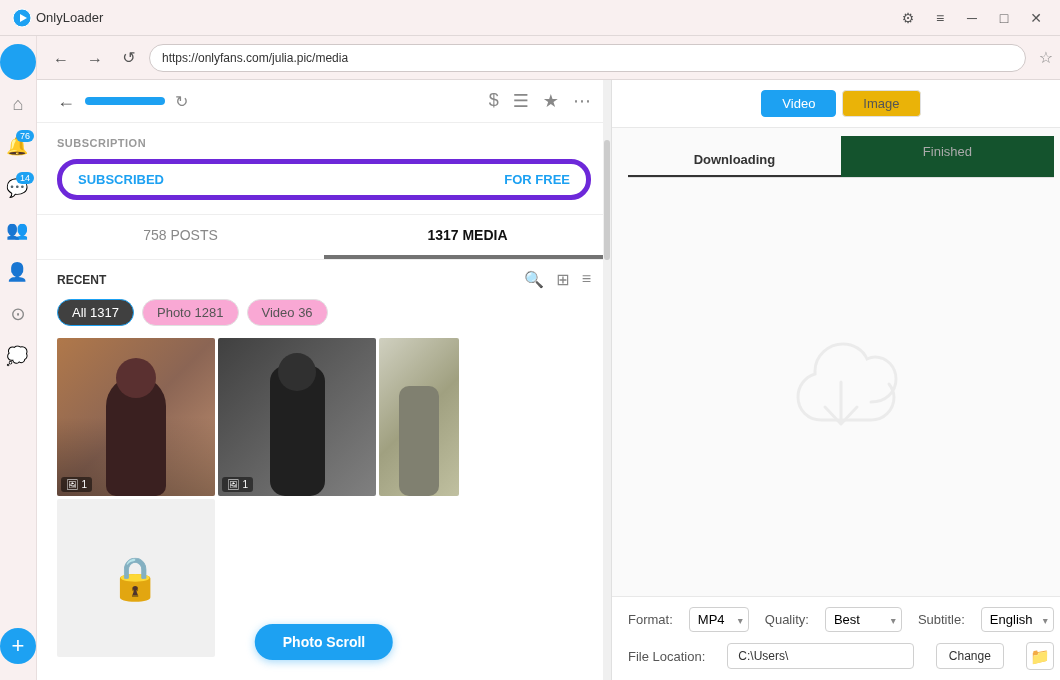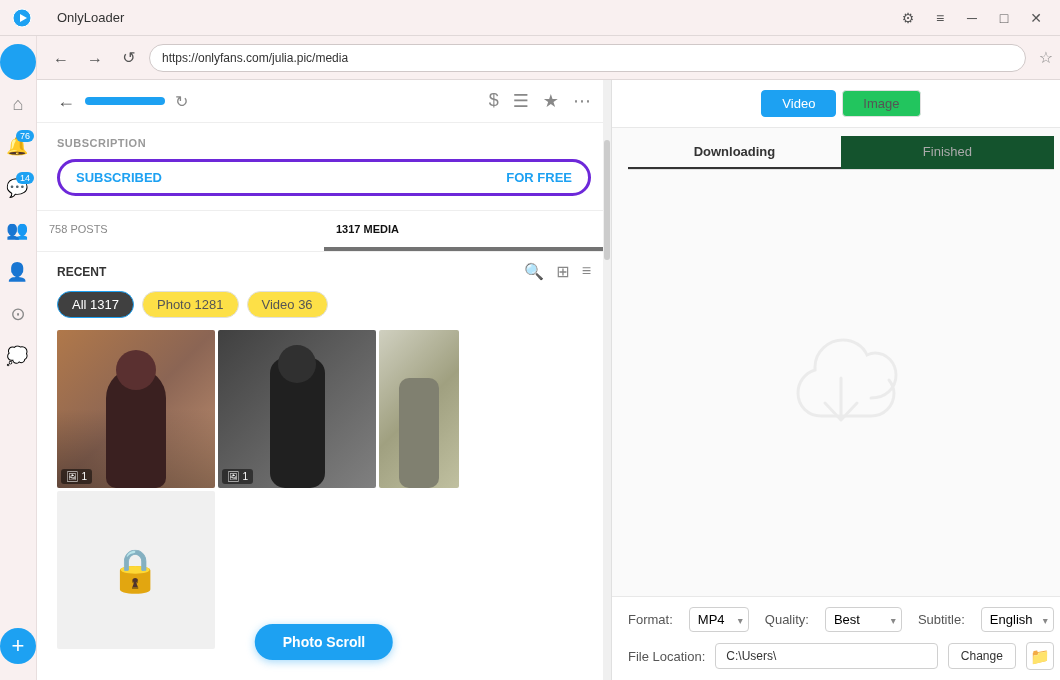--- a/index.html
+++ b/index.html
@@ -1,20 +1,20 @@
 <!DOCTYPE html>
 <html><head>
   <meta charset="utf-8">
   <style>
     * { margin: 0; padding: 0; box-sizing: border-box; }
     body { width: 1060px; height: 680px; overflow: hidden; font-family: -apple-system, BlinkMacSystemFont, 'Segoe UI', sans-serif; background: #f5f5f5; display: flex; flex-direction: column; }
 
     
     .titlebar {
-      display: flex; align-items: center; background: #f9f0f0; height: 36px; padding: 0 12px; gap: 25px;
+      display: flex; align-items: center; background: #f9f0f0; height: 36px; padding: 0 12px; gap: 4px;
       border-bottom: 1px solid #e0d8d8;
     }
     .titlebar-logo { width: 20px; height: 20px; }
     .titlebar-title { font-size: 13px; color: #333; flex: 1; }
     .titlebar-controls { display: flex; gap: 8px; }
     .titlebar-btn { width: 24px; height: 24px; display: flex; align-items: center; justify-content: center; cursor: pointer; font-size: 14px; color: #555; background: none; border: none; }
 
     
     .main-container { display: flex; flex: 1; overflow: hidden; }
 
@@ -47,78 +47,78 @@
 
     
     .disclaimer { padding: 12px 20px; border-bottom: 1px solid #eee; }
     .disclaimer-title { font-size: 13px; font-weight: bold; color: #222; }
     .disclaimer-title span { font-weight: normal; color: #555; }
     .disclaimer-more { color: #1da1f2; font-size: 13px; cursor: pointer; margin-top: 4px; display: inline-block; }
 
     
     .subscription { padding: 14px 20px; border-bottom: 1px solid #eee; }
     .subscription-label { font-size: 11px; font-weight: 600; color: #999; letter-spacing: 0.5px; margin-bottom: 10px; }
-    .subscription-box { border: 3px solid #6d28d9; border-radius: 20px; padding: 8px 16px; display: flex; justify-content: space-between; align-items: center; }
+    .subscription-box { border: 5px solid #6d28d9; border-radius: 20px; padding: 8px 16px; display: flex; justify-content: space-between; align-items: center; }
     .subscribed-badge { color: #1da1f2; font-size: 13px; font-weight: 600; }
     .for-free { color: #1da1f2; font-size: 13px; font-weight: 600; }
 
     
     .content-tabs { display: flex; border-bottom: 1px solid #eee; }
-    .content-tab { flex: 1; text-align: left; padding: 12px; font-size: 11px; color: #888; cursor: pointer; font-weight: 500; }
+    .content-tab { flex: 1; text-align: center; padding: 12px; font-size: 14px; color: #888; cursor: pointer; font-weight: 500; }
     .content-tab.active { color: #111; border-bottom: 4px solid #737373; font-weight: 600; }
 
     
     .media-section { padding: 10px 20px; }
     .media-header { display: flex; align-items: center; margin-bottom: 10px; }
     .media-recent { font-size: 12px; font-weight: 700; color: #333; flex: 1; }
     .media-header-icons { display: flex; gap: 12px; color: #888; font-size: 16px; }
     .media-header-icons span { cursor: pointer; }
 
     
     .filter-pills { display: flex; gap: 8px; margin-bottom: 12px; }
-    .filter-pill { padding: 5px 14px; border-radius: 16px; font-size: 13px; cursor: pointer; border: 1.5px solid #e0e0e0; background: #fde047; color: #555; }
+    .filter-pill { padding: 5px 14px; border-radius: 16px; font-size: 13px; cursor: pointer; border: 1.5px solid #e0e0e0; background: #f9a8d4; color: #555; }
     .filter-pill.active { background: #404040; color: white; border-color: #1da1f2; }
 
     
     .media-grid { display: flex; gap: 3px; flex-wrap: wrap; }
     .media-thumb { width: 158px; height: 158px; background: #ddd; position: relative; overflow: hidden; border-radius: 2px; }
     .media-thumb-label { position: absolute; bottom: 4px; left: 4px; background: rgba(0,0,0,0.5); color: white; font-size: 10px; padding: 2px 5px; border-radius: 3px; }
     .media-thumb-locked { width: 158px; height: 158px; background: #f0f0f0; display: flex; align-items: center; justify-content: center; color: #bbb; font-size: 36px; border-radius: 2px; }
 
     
     .auto-scroll-btn { position: absolute; bottom: 20px; left: 50%; transform: translateX(-50%); background: #1da1f2; color: white; border: none; border-radius: 20px; padding: 10px 28px; font-size: 14px; font-weight: 600; cursor: pointer; box-shadow: 0 2px 8px rgba(29,161,242,0.4); }
 
     
     .scroll-track { position: absolute; right: 0; top: 0; bottom: 0; width: 8px; background: #f0f0f0; }
     .scroll-thumb { position: absolute; top: 10%; width: 6px; margin: 0 1px; height: 20%; background: #ccc; border-radius: 3px; }
 
     
     .right-panel { flex: 1; background: #fafafa; display: flex; flex-direction: column; }
     .right-panel-header { padding: 10px 16px; display: flex; justify-content: center; gap: 6px; border-bottom: 1px solid #e8e8e8; background: white; }
     .panel-tab-btn { padding: 5px 20px; border-radius: 4px; font-size: 13px; cursor: pointer; border: 1px solid #e0e0e0; font-weight: 500; }
     .panel-tab-btn.active { background: #1da1f2; color: white; border-color: #1da1f2; }
-    .panel-tab-btn.inactive { background: #22c55e; color: #555; }
+    .panel-tab-btn.inactive { background: #eab308; color: #555; }
 
     
     .download-tabs { display: flex; margin: 8px 16px 0; border-bottom: 1px solid #e0e0e0; }
     .download-tab { flex: 1; text-align: center; padding: 8px; font-size: 13px; cursor: pointer; color: #888; }
-    .download-tab.active { color: #333; border-bottom: 2px solid #333; font-weight: 600; }
+    .download-tab.active { color: #333; border-bottom: 2px solid #333; font-weight: 600; margin-top: 8px; }
     .download-tab.inactive { color: #aaa; background: #14532d; }
 
     
     .empty-state { flex: 1; display: flex; align-items: center; justify-content: center; color: #ccc; }
 
     
     .bottom-controls { padding: 10px 16px; background: white; border-top: 1px solid #e8e8e8; display: flex; flex-direction: column; gap: 10px; }
     .format-row { display: flex; align-items: center; gap: 16px; font-size: 13px; }
     .format-label { color: #555; font-weight: 500; }
     .format-select { border: 1px solid #d0d0d0; border-radius: 4px; padding: 4px 8px; font-size: 13px; background: white; cursor: pointer; appearance: none; padding-right: 20px; }
     .select-wrapper { position: relative; display: inline-block; }
     .select-wrapper::after { content: '▾'; position: absolute; right: 6px; top: 50%; transform: translateY(-50%); font-size: 10px; color: #888; pointer-events: none; }
-    .file-row { display: flex; align-items: center; gap: 10px; font-size: 13px; }
+    .file-row { display: flex; align-items: center; gap: 22px; font-size: 13px; }
     .file-label { color: #555; font-weight: 500; }
     .file-path { flex: 1; border: 1px solid #d0d0d0; border-radius: 4px; padding: 5px 10px; font-size: 12px; background: white; color: #333; outline: none; }
     .change-btn { padding: 5px 12px; border: 1px solid #d0d0d0; border-radius: 4px; font-size: 12px; background: white; cursor: pointer; color: #333; }
     .folder-btn { width: 28px; height: 28px; display: flex; align-items: center; justify-content: center; border: 1px solid #d0d0d0; border-radius: 4px; cursor: pointer; color: #888; background: white; font-size: 16px; }
 
     
     .cloud-download-svg { opacity: 0.3; }
   </style>
 </head>
 <body>

